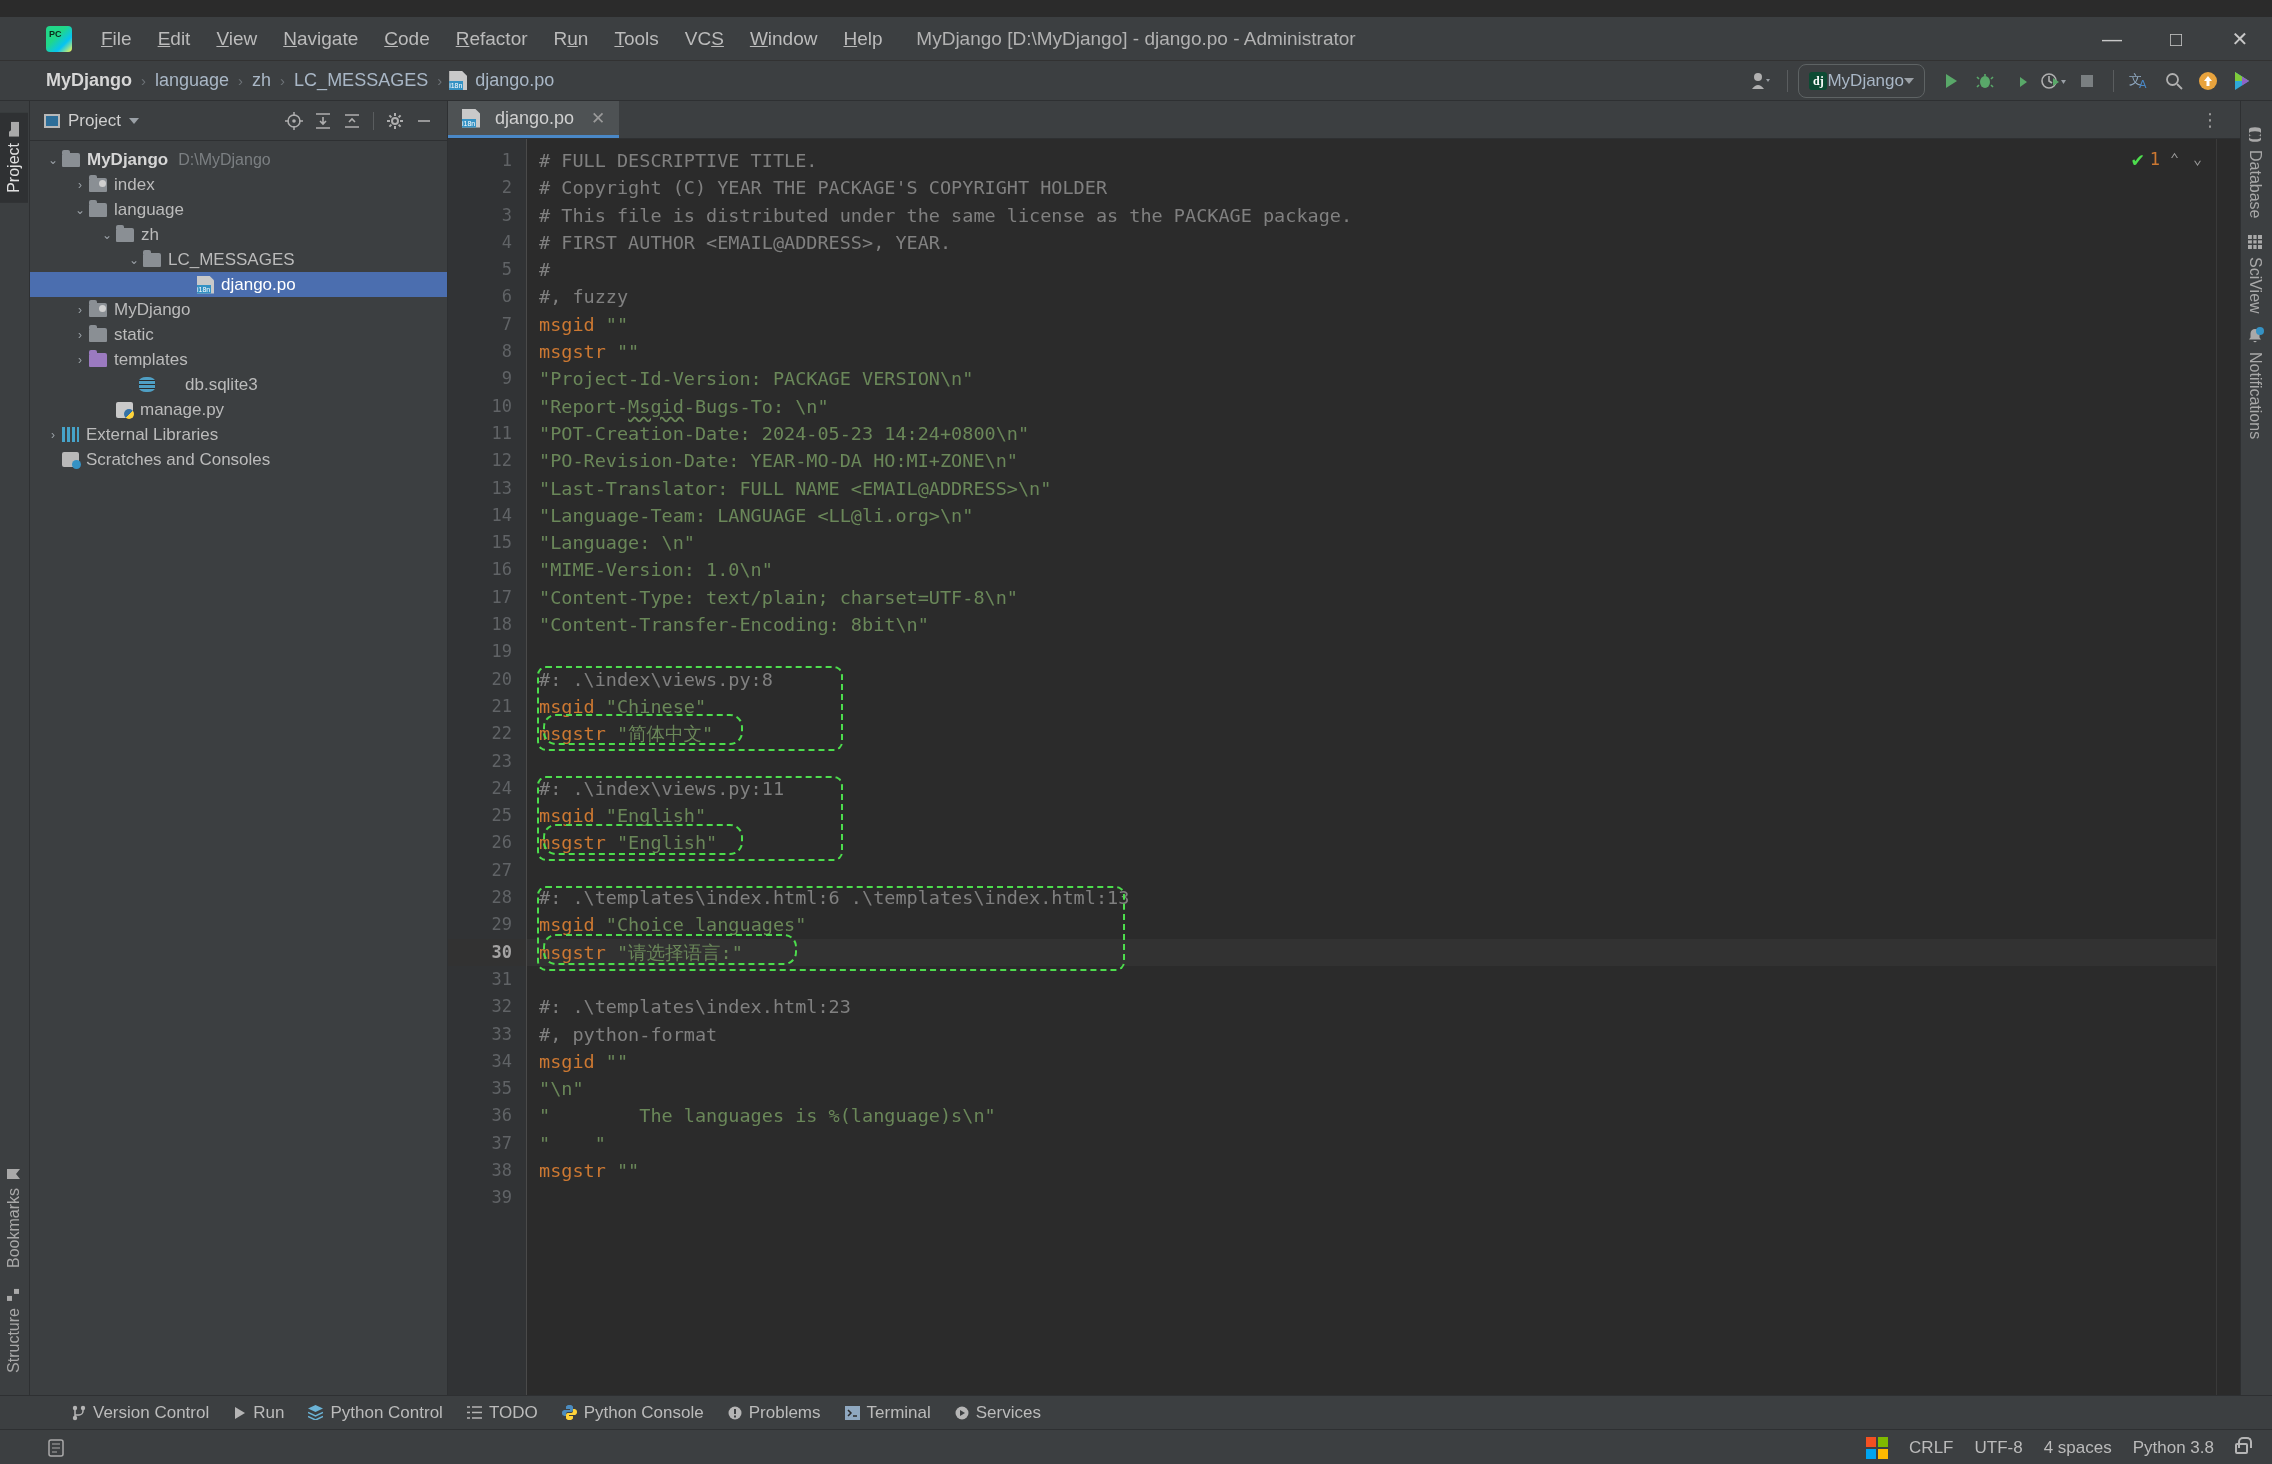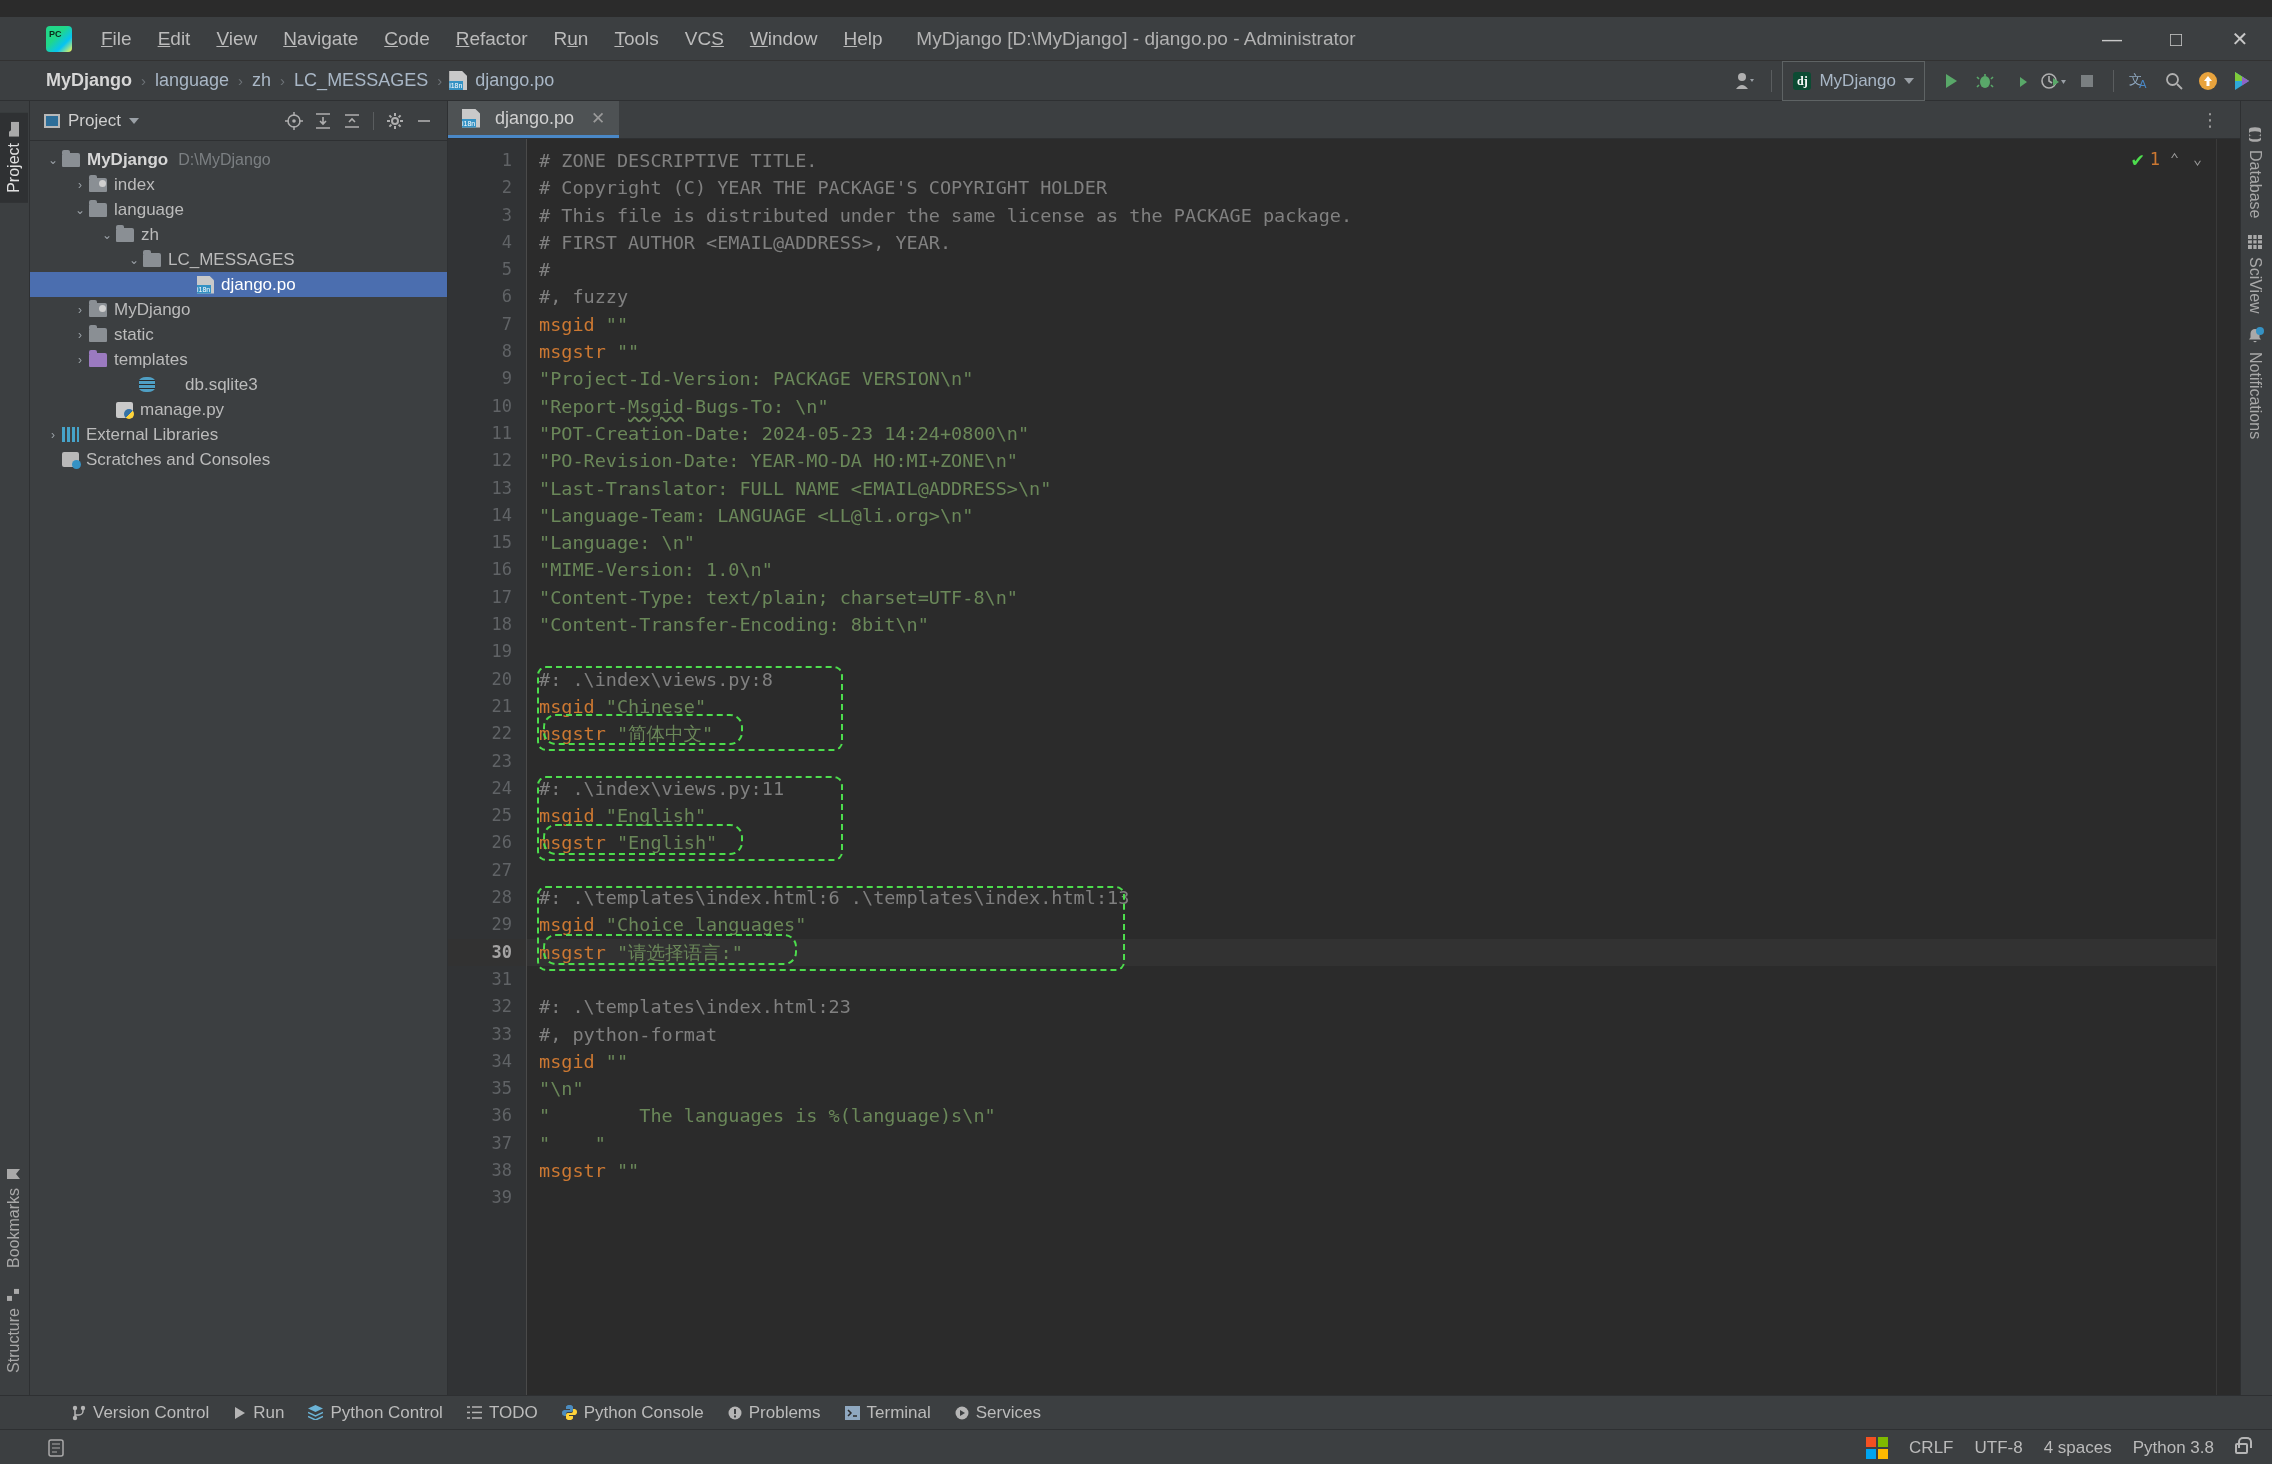--- a/index.html
+++ b/index.html
@@ -86,23 +86,23 @@
     position: absolute; right: 14px; top: 0; height: 40px;
     display: flex; align-items: center; gap: 2px;
   }
   .tb-btn {
     width: 32px; height: 32px; display: flex;
     align-items: center; justify-content: center;
     border-radius: 4px; color: #b0b0b0;
   }
   .tb-sep { width: 1px; height: 22px; background: #5a5d5f; margin: 0 8px; }
   .runcfg {
-    display: flex; align-items: center; gap: 8px;
-    border: 1px solid #5e6364; border-radius: 0;
-    height: 40px; padding: 0 10px; margin-right: 8px;
+    display: flex; align-items: center; 
+    border: 1px solid #5e6364; border-radius: 8px;
+    height: 34px; padding: 0 10px; margin-right: 8px;
   }
   .dj-ico {
     width: 18px; height: 18px; border-radius: 3px;
     background: #0c4b33; color: #fff; font-size: 12px;
     display: flex; align-items: center; justify-content: center;
     font-family: "Liberation Serif", serif; font-weight: bold;
   }
   .runcfg-label { font-size: 17px; color: #a9b7c6; }
   .caret { width: 0; height: 0; border-left: 5px solid transparent;
            border-right: 5px solid transparent; border-top: 6px solid #9aa0a6; }
@@ -624,21 +624,21 @@
         <div class="code" id="code">
 
           <div class="hibox" style="left:10px; top:527px; width:306px; height:85px;"></div>
           <div class="hibox inner" style="left:16px; top:575px; width:200px; height:31px;"></div>
 
           <div class="hibox" style="left:10px; top:637px; width:306px; height:85px;"></div>
           <div class="hibox inner" style="left:16px; top:685px; width:200px; height:31px;"></div>
 
           <div class="hibox" style="left:10px; top:747px; width:588px; height:85px;"></div>
           <div class="hibox inner" style="left:16px; top:795px; width:254px; height:31px;"></div>
-        <div class="cline"><span class="cmt"># ZONE DESCRIPTIVE TITLE.</span></div>
+        <div class="cline"><span class="cmt"># FULL DESCRIPTIVE TITLE.</span></div>
             <div class="cline"><span class="cmt"># Copyright (C) YEAR THE PACKAGE'S COPYRIGHT HOLDER</span></div>
             <div class="cline"><span class="cmt"># This file is distributed under the same license as the PACKAGE package.</span></div>
             <div class="cline"><span class="cmt"># FIRST AUTHOR &lt;EMAIL@ADDRESS&gt;, YEAR.</span></div>
             <div class="cline"><span class="cmt">#</span></div>
             <div class="cline"><span class="cmt">#, fuzzy</span></div>
             <div class="cline"><span class="kw">msgid</span><span class="str"> ""</span></div>
             <div class="cline"><span class="kw">msgstr</span><span class="str"> ""</span></div>
             <div class="cline"><span class="str">"Project-Id-Version: PACKAGE VERSION\n"</span></div>
             <div class="cline"><span class="str">"Report-</span><span class="str wavy">Msgid</span><span class="str">-Bugs-To: \n"</span></div>
             <div class="cline"><span class="str">"POT-Creation-Date: 2024-05-23 14:24+0800\n"</span></div>

